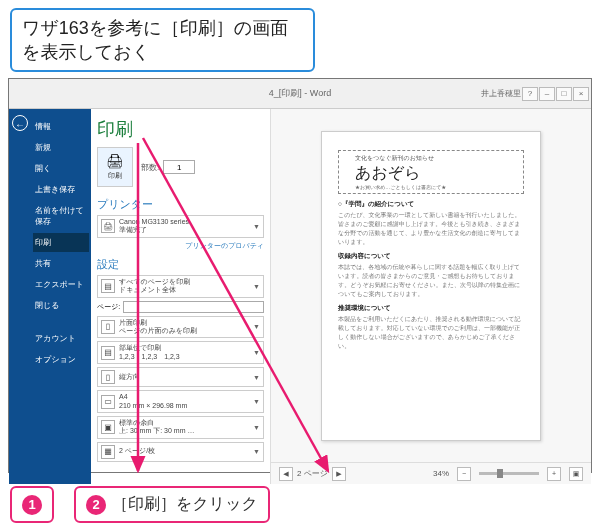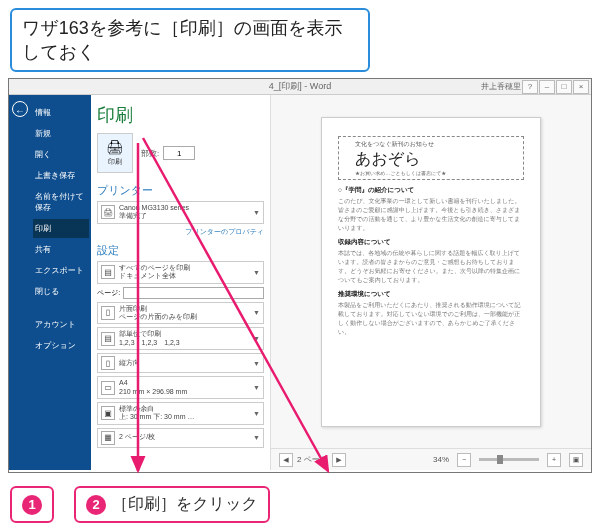--- a/index.html
+++ b/index.html
@@ -1,19 +1,19 @@
 <!DOCTYPE html>
 <html><head>
 <meta charset="utf-8">
 <style>
 * { box-sizing: border-box; margin: 0; padding: 0; }
 body { font-family: "Yu Gothic", "Meiryo", sans-serif; width: 600px; height: 529px; position: relative; background: #fff; }
-.top-callout { position: absolute; left: 10px; top: 8px; width: 360px; border: 2px solid #2a8cdb; border-radius: 6px; padding: 6px 10px; font-size: 18px; color: #222; background: #fff; z-index: 2; }
+.top-callout { position: absolute; left: 10px; top: 8px; width: 305px; border: 2px solid #2a8cdb; border-radius: 6px; padding: 6px 10px; font-size: 18px; color: #222; background: #fff; z-index: 2; }
 .win-frame { position: absolute; left: 8px; top: 78px; width: 584px; height: 395px; border: 1px solid #777; background: #fff; }
-.titlebar { height: 16px; background: #f0f0f0; border-bottom: 1px solid #ccc; display: flex; align-items: center; font-size: 9px; color: #666; position: relative; }
+.titlebar { height: 30px; background: #f0f0f0; border-bottom: 1px solid #ccc; display: flex; align-items: center; font-size: 9px; color: #666; position: relative; }
 .titlebar-user { position: absolute; right: 70px; font-size: 8px; color: #666; }
 .titlebar-ctrls { position: absolute; right: 2px; display: flex; gap: 1px; }
 .titlebar-btn { width: 16px; height: 14px; border: 1px solid #bbb; background: #fafafa; display: flex; align-items: center; justify-content: center; font-size: 8px; cursor: pointer; }
 .win-body { display: flex; height: calc(100% - 18px); }
 .back-col { width: 22px; background: #0e4e8e; display: flex; justify-content: center; padding-top: 6px; }
 .back-btn { width: 16px; height: 16px; border: 1px solid #fff; border-radius: 50%; color: #fff; font-size: 10px; display: flex; align-items: center; justify-content: center; cursor: pointer; }
 .sidebar { width: 60px; background: #0e4e8e; color: #fff; padding: 8px 2px; font-size: 8px; }
 .sidebar-item { padding: 4px 2px; margin-bottom: 2px; cursor: pointer; }
 .sidebar-item.active { background: #083456; }
 .center { width: 180px; border-right: 1px solid #ddd; padding: 8px 6px; overflow: hidden; }

